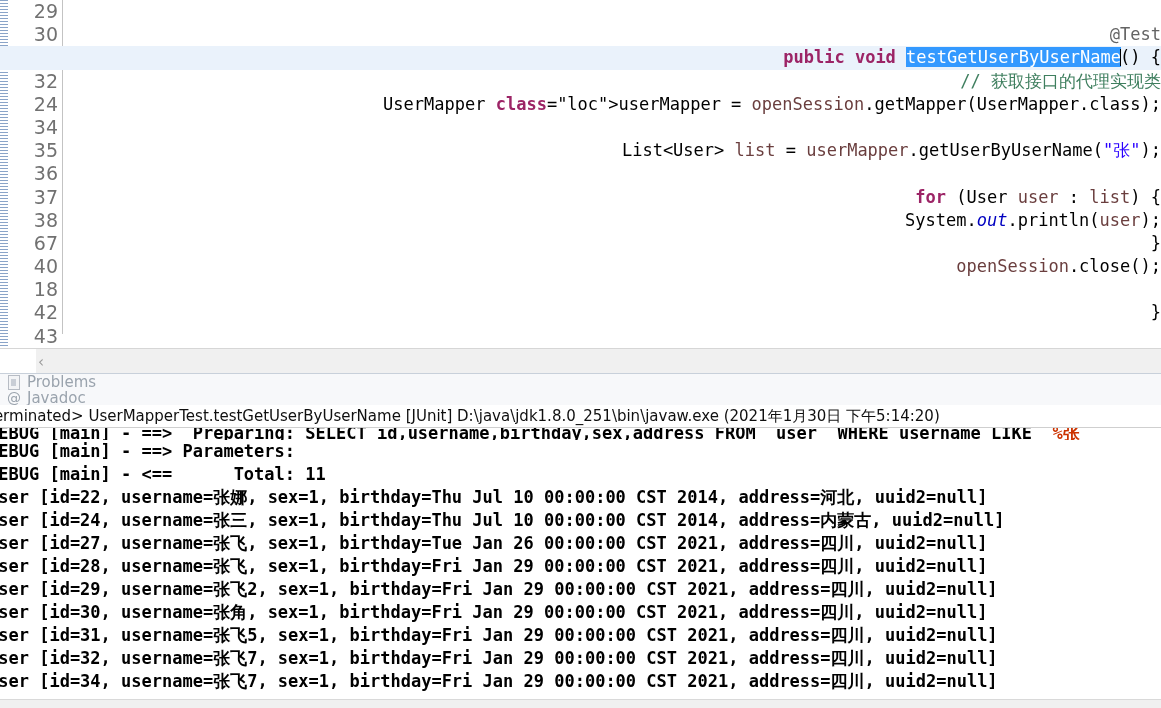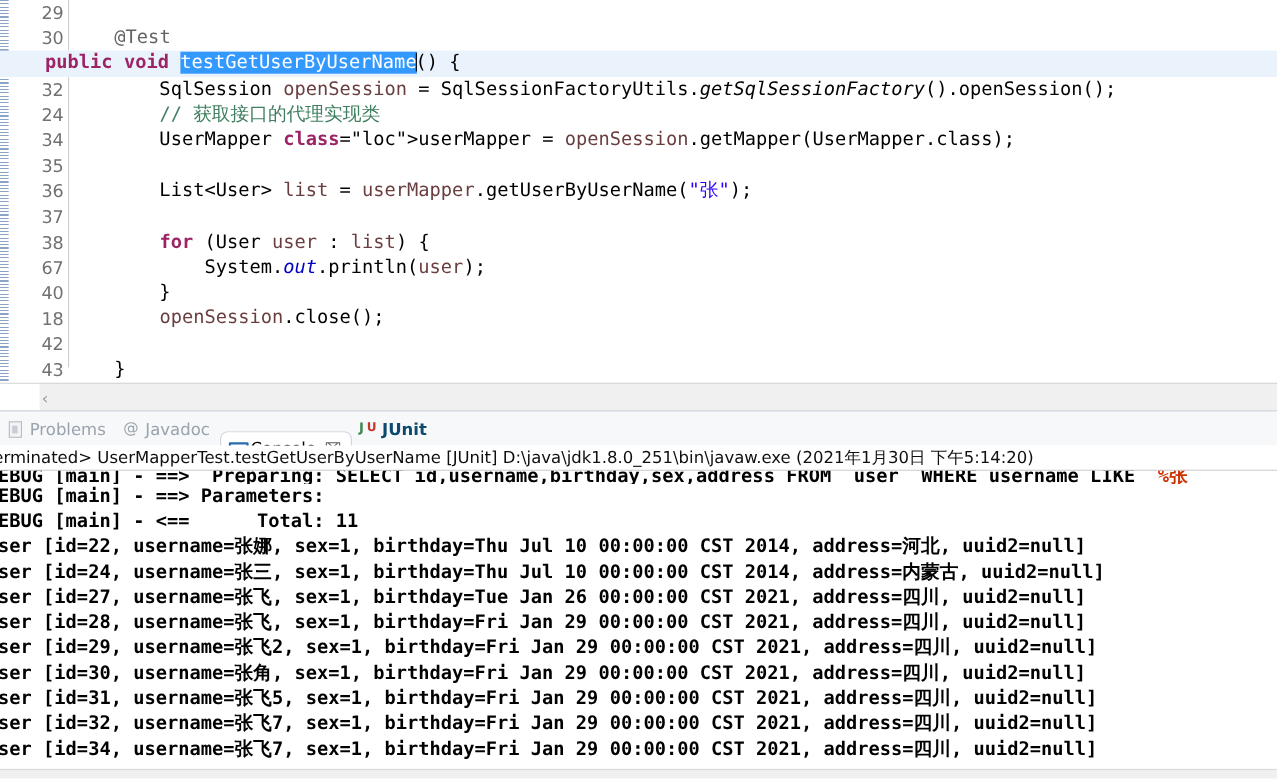--- a/index.html
+++ b/index.html
@@ -26,33 +26,34 @@
     position: absolute; left: 8px; top: 0; width: 54px; height: 348px;
     background: #ffffff;
   }
   .gutter-sep {
     position: absolute; left: 62px; top: 0; width: 1px; height: 334px;
     background: #c3c3c3;
   }
   .code-area {
     position: absolute; left: 63px; top: 0; right: 0; height: 388px;
     background: #ffffff;
+    text-align: right;
   }
   .line {
     position: relative; height: 23.2px; line-height: 23.2px;
     white-space: pre;
     font-family: "DejaVu Sans Mono", monospace;
     font-size: 17px;
     color: #000000;
   }
   .ln {
     position: relative; height: 23.2px; line-height: 23.2px;
     text-align: right; padding-right: 4px;
     font-family: "DejaVu Sans", sans-serif;
-    font-size: 16px; color: #717171;
+    font-size: 19px; color: #717171;
   }
   .ln.has-fold { padding-right: 4px; }
   .fold-marker {
     position: absolute; right: -13px; top: 6px;
     width: 11px; height: 11px; border-radius: 50%;
     border: 1px solid #8c9bad; background: #fdfdfd;
   }
   .fold-marker::before {
     content: ""; position: absolute; left: 2px; top: 4px;
     width: 5px; height: 1px; background: #5a6a7d;
@@ -82,21 +83,21 @@
   .hs-arrow {
     position: absolute; left: 38px; top: 4px;
     font-family: "DejaVu Sans", sans-serif; font-size: 15px; color: #9a9a9a;
   }
 
   
   #tabbar {
     position: absolute; left: 0; top: 373px; width: 1161px; height: 32px;
     background: #f7f8fa; border-top: 1px solid #c8d0da;
   }
-  .tabs { position: absolute; left: 0; top: 0; display: flex; align-items: center; height: 32px; }
+  .tabs { position: absolute; left: 0; top: 0; display: flex; align-items: flex-start; height: 32px; flex-direction: column; }
   .tab {
     display: flex; align-items: center; gap: 5px;
     height: 30px; padding: 0 9px 0 6px;
     font-family: "DejaVu Sans", sans-serif; font-size: 15px;
     color: #9aa3ad; white-space: nowrap;
   }
   .tab.active {
     color: #000000;
     background: #ffffff;
     border: 1px solid #cdd6e0; border-bottom: none;
@@ -204,21 +205,20 @@
         <div class="ln">18</div>
         <div class="ln">42</div>
         <div class="ln">43</div>
         <div class="ln">44</div>
       </div>
     <div class="gutter-sep"></div>
     <div class="code-area" id="code-area">
         <div class="line">&nbsp;</div>
         <div class="line">    <span class="ann">@Test</span></div>
         <div class="line hl-line" style="margin-left: -63px; ">    <span class="kw">public</span> <span class="kw">void</span> <span class="sel">testGetUserByUserName</span><span class="caret"></span>() {</div>
-        <div class="line">        SqlSession <span class="loc">openSession</span> = SqlSessionFactoryUtils.<span class="stat">getSqlSessionFactory</span>().openSession();</div>
         <div class="line">        <span class="cmt">// 获取接口的代理实现类</span></div>
         <div class="line">        UserMapper <span <span="" class="kw">class</span>="loc"&gt;userMapper = <span class="loc">openSession</span>.getMapper(UserMapper.class);</div>
         <div class="line">&nbsp;</div>
         <div class="line">        List&lt;User&gt; <span class="loc">list</span> = <span class="loc">userMapper</span>.getUserByUserName(<span class="str">"张"</span>);</div>
         <div class="line">&nbsp;</div>
         <div class="line">        <span class="kw">for</span> (User <span class="loc">user</span> : <span class="loc">list</span>) {</div>
         <div class="line">            System.<span class="fld stat">out</span>.println(<span class="loc">user</span>);</div>
         <div class="line">        }</div>
         <div class="line">        <span class="loc">openSession</span>.close();</div>
         <div class="line">&nbsp;</div>

